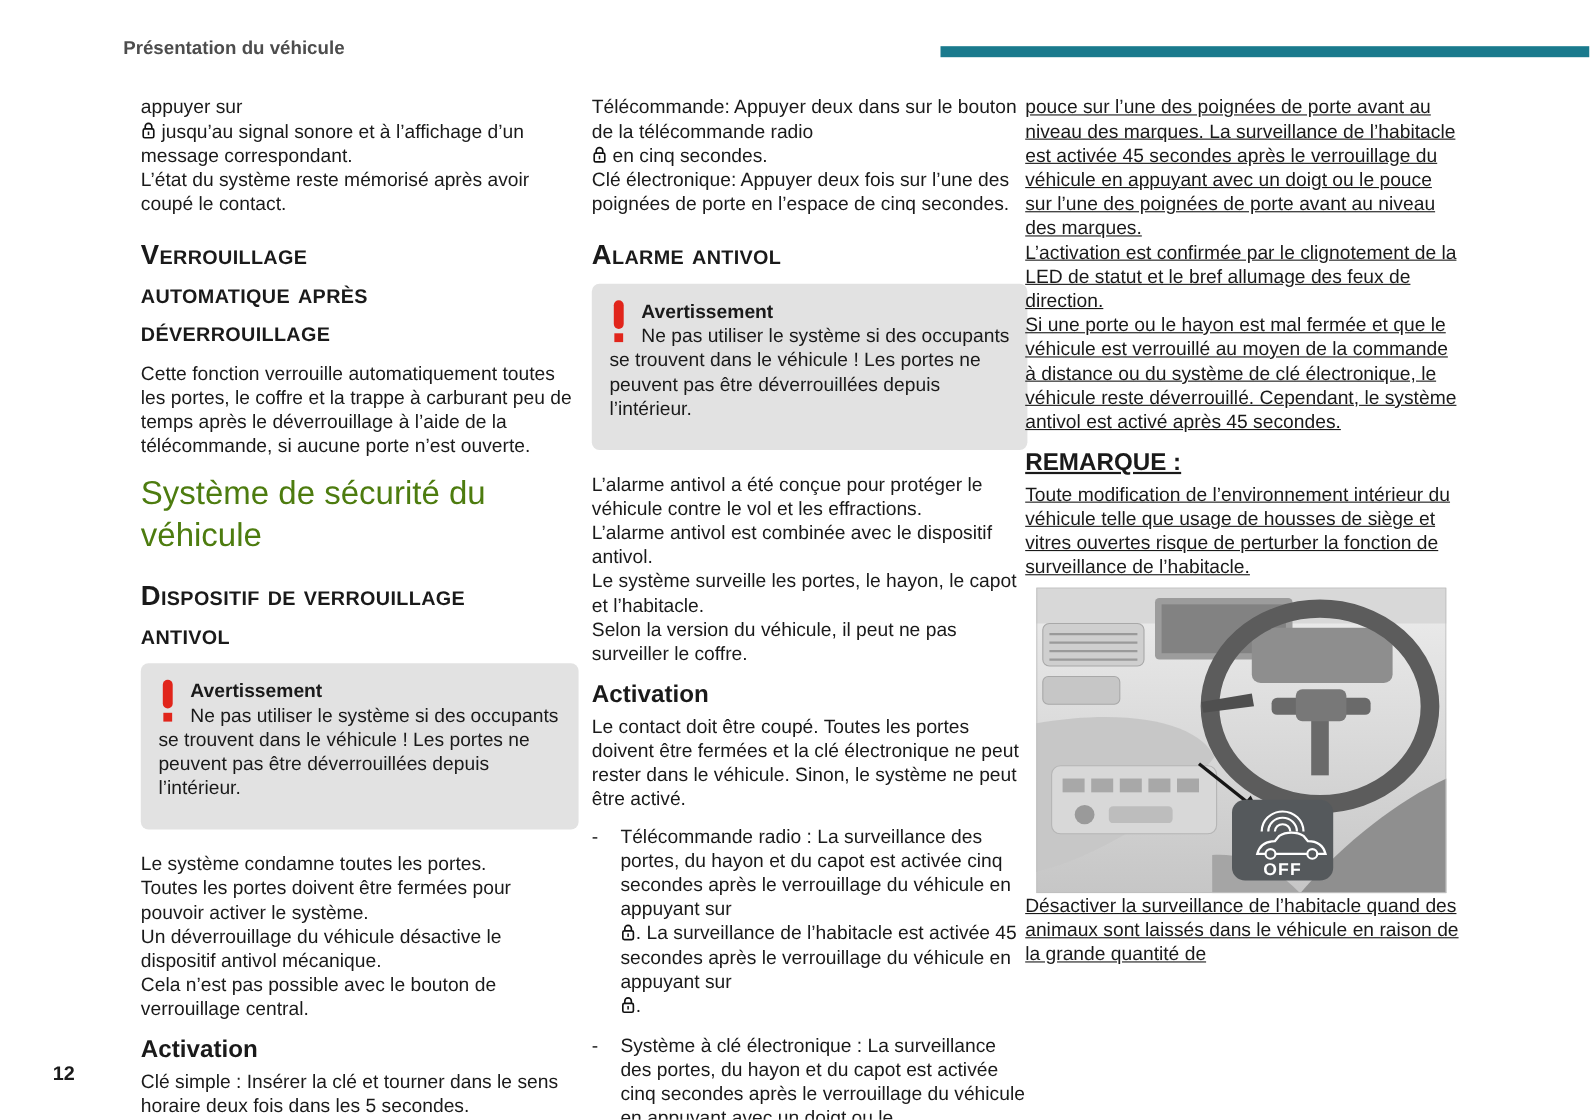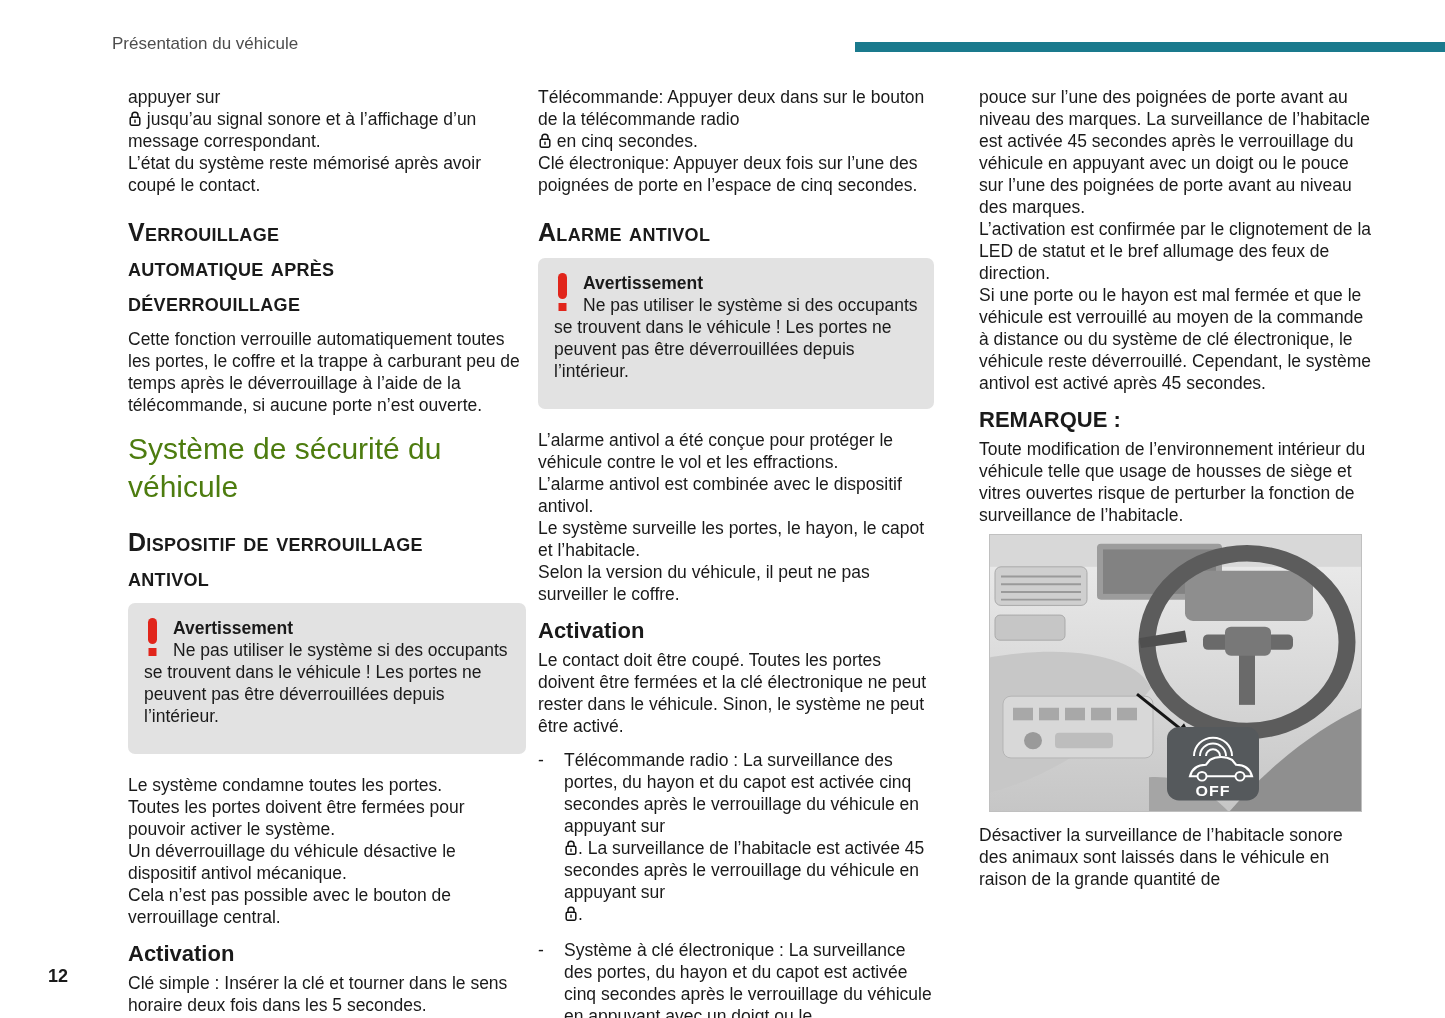--- a/index.html
+++ b/index.html
@@ -1,27 +1,27 @@
 <!DOCTYPE html>
 <html><head>
 <meta charset="utf-8">
 <style>
   html,body{margin:0;padding:0;background:#ffffff;}
   body{
     width:1445px;height:1018px;position:relative;overflow:hidden;
     font-family:"Liberation Sans",sans-serif;color:#1a1a1a;
   }
-  .running-header{position:absolute;left:112px;top:34px;font-size:17px;color:#4d4d4d;}
+  .running-header{position:absolute;left:112px;top:34px;font-size:17px;color:#4d4d4d;font-weight:bold;}
   .accent-bar{position:absolute;left:855px;top:42px;width:590px;height:10px;background:#1a7a8d;}
   .pageno{position:absolute;left:48px;top:966px;font-size:18px;font-weight:bold;text-align:center;}
 
   .col{position:absolute;top:86px;font-size:17.5px;line-height:22px;}
   .col1{left:128px;width:398px;}
   .col2{left:538px;width:396px;}
-  .col3{left:979px;width:394px;}
+  .col3{left:932px;width:394px;text-decoration:underline;}
 
   p.body{margin:0;white-space:pre-line;}
   .mt12{margin-top:12px;}
   h2.sc{
     font-size:25px;line-height:35px;font-weight:bold;font-variant:small-caps;
     letter-spacing:.3px;margin:19px 0 8px;white-space:pre-line;
   }
   h1.big{font-size:30px;line-height:38px;font-weight:400;color:#4d7c0f;margin:14px 0 0;white-space:pre-line;}
   h3.sub{font-size:22px;line-height:24px;font-weight:bold;margin:14px 0 6px;}
 
@@ -30,21 +30,21 @@
   .warn-title{font-weight:bold;display:block;padding-top:2px;}
   .warn-text{white-space:pre-line;}
 
   .list{margin-top:12px;}
   .list-item{display:flex;margin:0 0 14px;}
   .list-item .marker{width:26px;flex:none;}
   .list-item .item-text{flex:1;white-space:pre-line;}
 
   .lock-icon{display:inline-block;vertical-align:-2px;line-height:0;}
 
-  figure.photo{margin:8px 0 12px 10px;width:373px;height:278px;padding:0;}
+  figure.photo{margin:8px 0 0 10px;width:373px;height:278px;padding:0;}
   figure.photo svg{display:block;}
   .caption-para{margin-top:10px;}
 </style>
 </head>
 <body>
 
 <div class="page">
 
   <div class="running-header">Présentation du véhicule</div>
   <div class="accent-bar"></div>
@@ -215,17 +215,17 @@
           <path d="M205 230 a 19 19 0 0 1 38 0" fill="none" stroke="#ffffff" stroke-width="2"></path>
           <path d="M201 251 C 203 243 209 239 217 239 L 221 234 C 227 230 237 230 243 234 L 247 239 C 255 239 261 243 263 251 Z" fill="none" stroke="#ffffff" stroke-width="2.2"></path>
           <circle cx="213" cy="251" r="4.5" fill="#55595c" stroke="#ffffff" stroke-width="2"></circle>
           <circle cx="251" cy="251" r="4.5" fill="#55595c" stroke="#ffffff" stroke-width="2"></circle>
           <text x="224" y="271" text-anchor="middle" font-size="16" font-weight="bold" letter-spacing="1" fill="#ffffff" font-family="Liberation Sans, sans-serif">OFF</text>
         </g>
         <rect x="0.5" y="0.5" width="372" height="287" fill="none" stroke="#c0c0c0"></rect>
       </svg>
     </figure>
 
-    <p class="body caption-para">Désactiver la surveillance de l’habitacle sonore des animaux sont laissés dans le véhicule en raison de la grande quantité de</p>
+    <p class="body caption-para">Désactiver la surveillance de l’habitacle quand des animaux sont laissés dans le véhicule en raison de la grande quantité de</p>
   </div>
 
   <div class="pageno">12</div>
 </div>
 
 </body></html>

